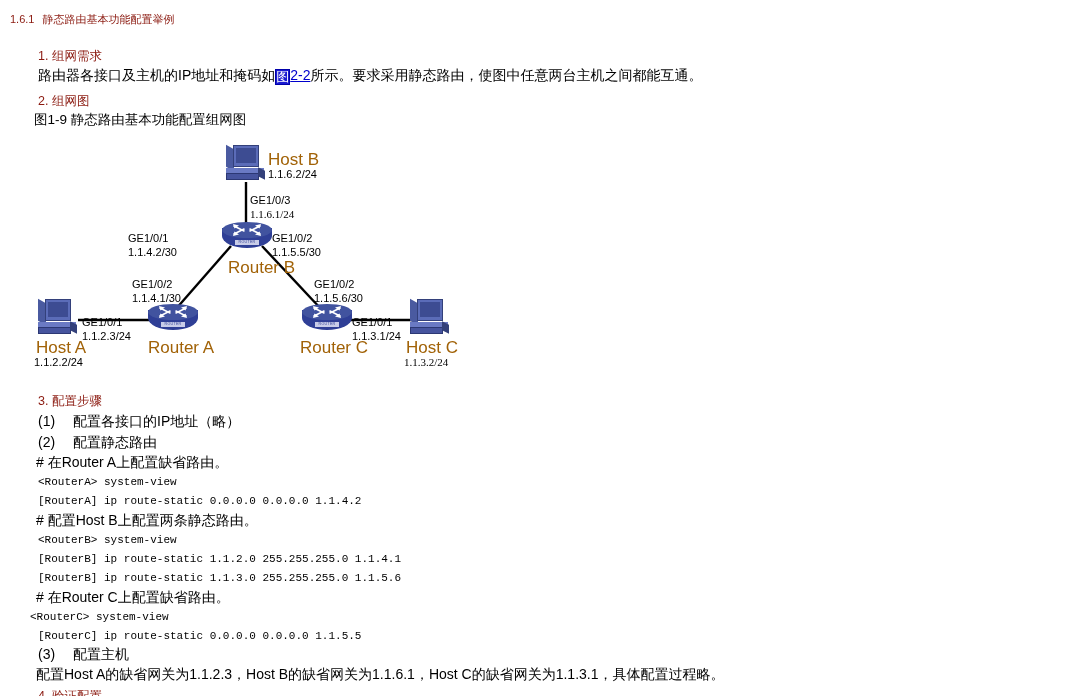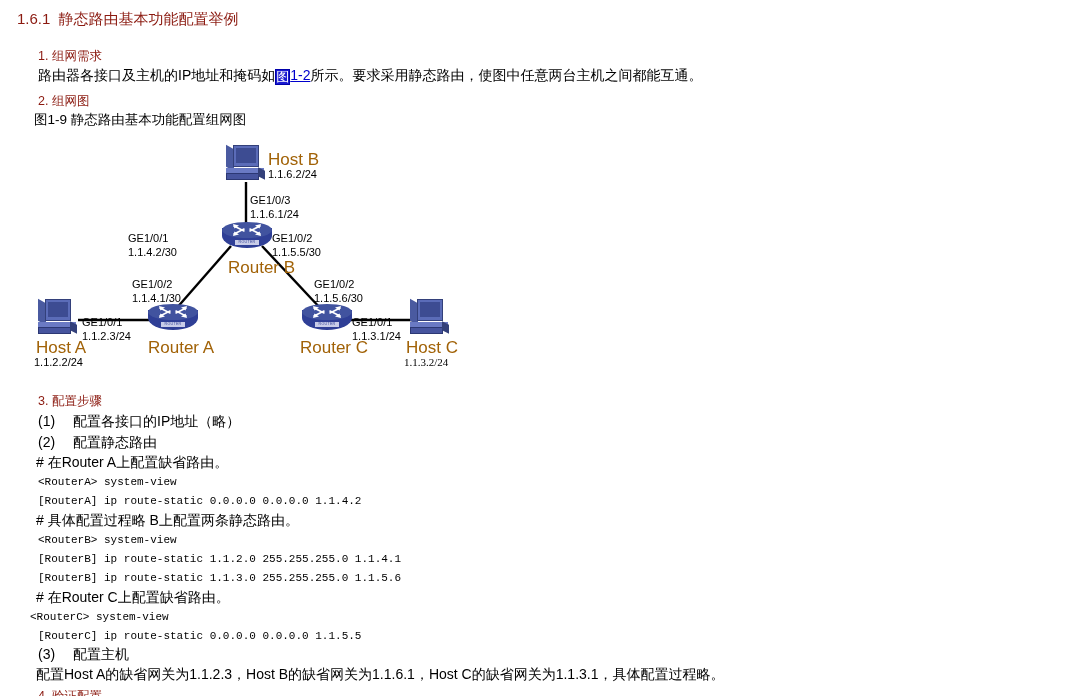--- a/index.html
+++ b/index.html
@@ -17,23 +17,23 @@
   }
   .page {
     position: relative;
     width: 1074px;
     height: 696px;
   }
 
   
   .h3 {
     position: absolute;
-    left: 17px;
+    left: 10px;
     top: 9px;
-    font-size: 15px;
+    font-size: 11px;
     line-height: 20px;
     color: #8b1a10;
     white-space: nowrap;
   }
   .h3 .num { margin-right: 8px; }
 
   .h4 {
     font-size: 12.5px;
     line-height: 18px;
     color: #8b1a10;
@@ -186,21 +186,21 @@
 <body>
 
 <div class="page">
 
   <div class="h3">
     <span class="num">1.6.1</span><span>静态路由基本功能配置举例</span>
   </div>
 
   <div class="blk h4" style="left:38px; top:47px;">1. 组网需求</div>
 
-  <div class="blk body-line" style="left:38px; top:65px;"><span>路由器各接口及主机的IP地址和掩码如</span><span class="figbox">图</span><span class="figlink">1-2</span><span>所示。要求采用静态路由，使图中任意两台主机之间都能互通。</span></div>
+  <div class="blk body-line" style="left:38px; top:65px;"><span>路由器各接口及主机的IP地址和掩码如</span><span class="figbox">图</span><span class="figlink">2-2</span><span>所示。要求采用静态路由，使图中任意两台主机之间都能互通。</span></div>
 
   <div class="blk h4" style="left:38px; top:92px;">2. 组网图</div>
 
   <div class="blk caption" style="left:34px; top:110px;">图1-9 静态路由基本功能配置组网图</div>
 
   <div id="diagram">
 
     <svg class="wires" width="540" height="250">
 
       <line x1="246" y1="50" x2="246" y2="94" stroke="#000" stroke-width="2.4"></line>
@@ -219,21 +219,21 @@
       <div class="screen-front"></div>
       <div class="screen-glass"></div>
       <div class="base-top"></div>
       <div class="base-front"></div>
       <div class="base-side"></div>
     </div>
     <div class="name" style="left:268px; top:20px;">Host B</div>
     <div class="lbl" style="left:268px; top:36px;">1.1.6.2/24</div>
 
     <div class="lbl" style="left:250px; top:62px;">GE1/0/3</div>
-    <div class="lbl" style="left:250px; top:76px;">1.1.6.1/24</div>
+    <div class="lbl" style="left:250px; top:76px;font-family:Liberation Serif, serif;">1.1.6.1/24</div>
 
     <div class="node router" style="left:222px; top:90px;">
       <div class="body"></div>
       <div class="top"></div>
       <svg width="32" height="14" viewBox="0 0 32 14">
         <g stroke="#ffffff" stroke-width="1.6" fill="none" stroke-linecap="round">
           <path d="M3 3 L13 8"></path>
             <path d="M29 3 L19 8"></path>
           <path d="M3 11 L13 6"></path>
             <path d="M29 11 L19 6"></path>
@@ -335,21 +335,21 @@
 
   <div class="blk h4" style="left:38px; top:392px;">3. 配置步骤</div>
 
   <div class="blk list-line" style="left:38px; top:411px;">(1)　 配置各接口的IP地址（略）</div>
   <div class="blk list-line" style="left:38px; top:432px;">(2)　 配置静态路由</div>
 
   <div class="blk body-line" style="left:36px; top:452px;"># 在Router A上配置缺省路由。</div>
   <div class="blk console" style="left:38px; top:473px;">&lt;RouterA&gt; system-view</div>
   <div class="blk console" style="left:38px; top:492px;">[RouterA] ip route-static 0.0.0.0 0.0.0.0 1.1.4.2</div>
 
-  <div class="blk body-line" style="left:36px; top:510px;"># 具体配置过程略 B上配置两条静态路由。</div>
+  <div class="blk body-line" style="left:36px; top:510px;"># 配置Host B上配置两条静态路由。</div>
   <div class="blk console" style="left:38px; top:531px;">&lt;RouterB&gt; system-view</div>
   <div class="blk console" style="left:38px; top:550px;">[RouterB] ip route-static 1.1.2.0 255.255.255.0 1.1.4.1</div>
   <div class="blk console" style="left:38px; top:569px;">[RouterB] ip route-static 1.1.3.0 255.255.255.0 1.1.5.6</div>
 
   <div class="blk body-line" style="left:36px; top:587px;"># 在Router C上配置缺省路由。</div>
   <div class="blk console" style="left:30px; top:608px;">&lt;RouterC&gt; system-view</div>
   <div class="blk console" style="left:38px; top:627px;">[RouterC] ip route-static 0.0.0.0 0.0.0.0 1.1.5.5</div>
 
   <div class="blk list-line" style="left:38px; top:644px;">(3)　 配置主机</div>
   <div class="blk body-line" style="left:36px; top:664px;">配置Host A的缺省网关为1.1.2.3，Host B的缺省网关为1.1.6.1，Host C的缺省网关为1.1.3.1，具体配置过程略。</div>

